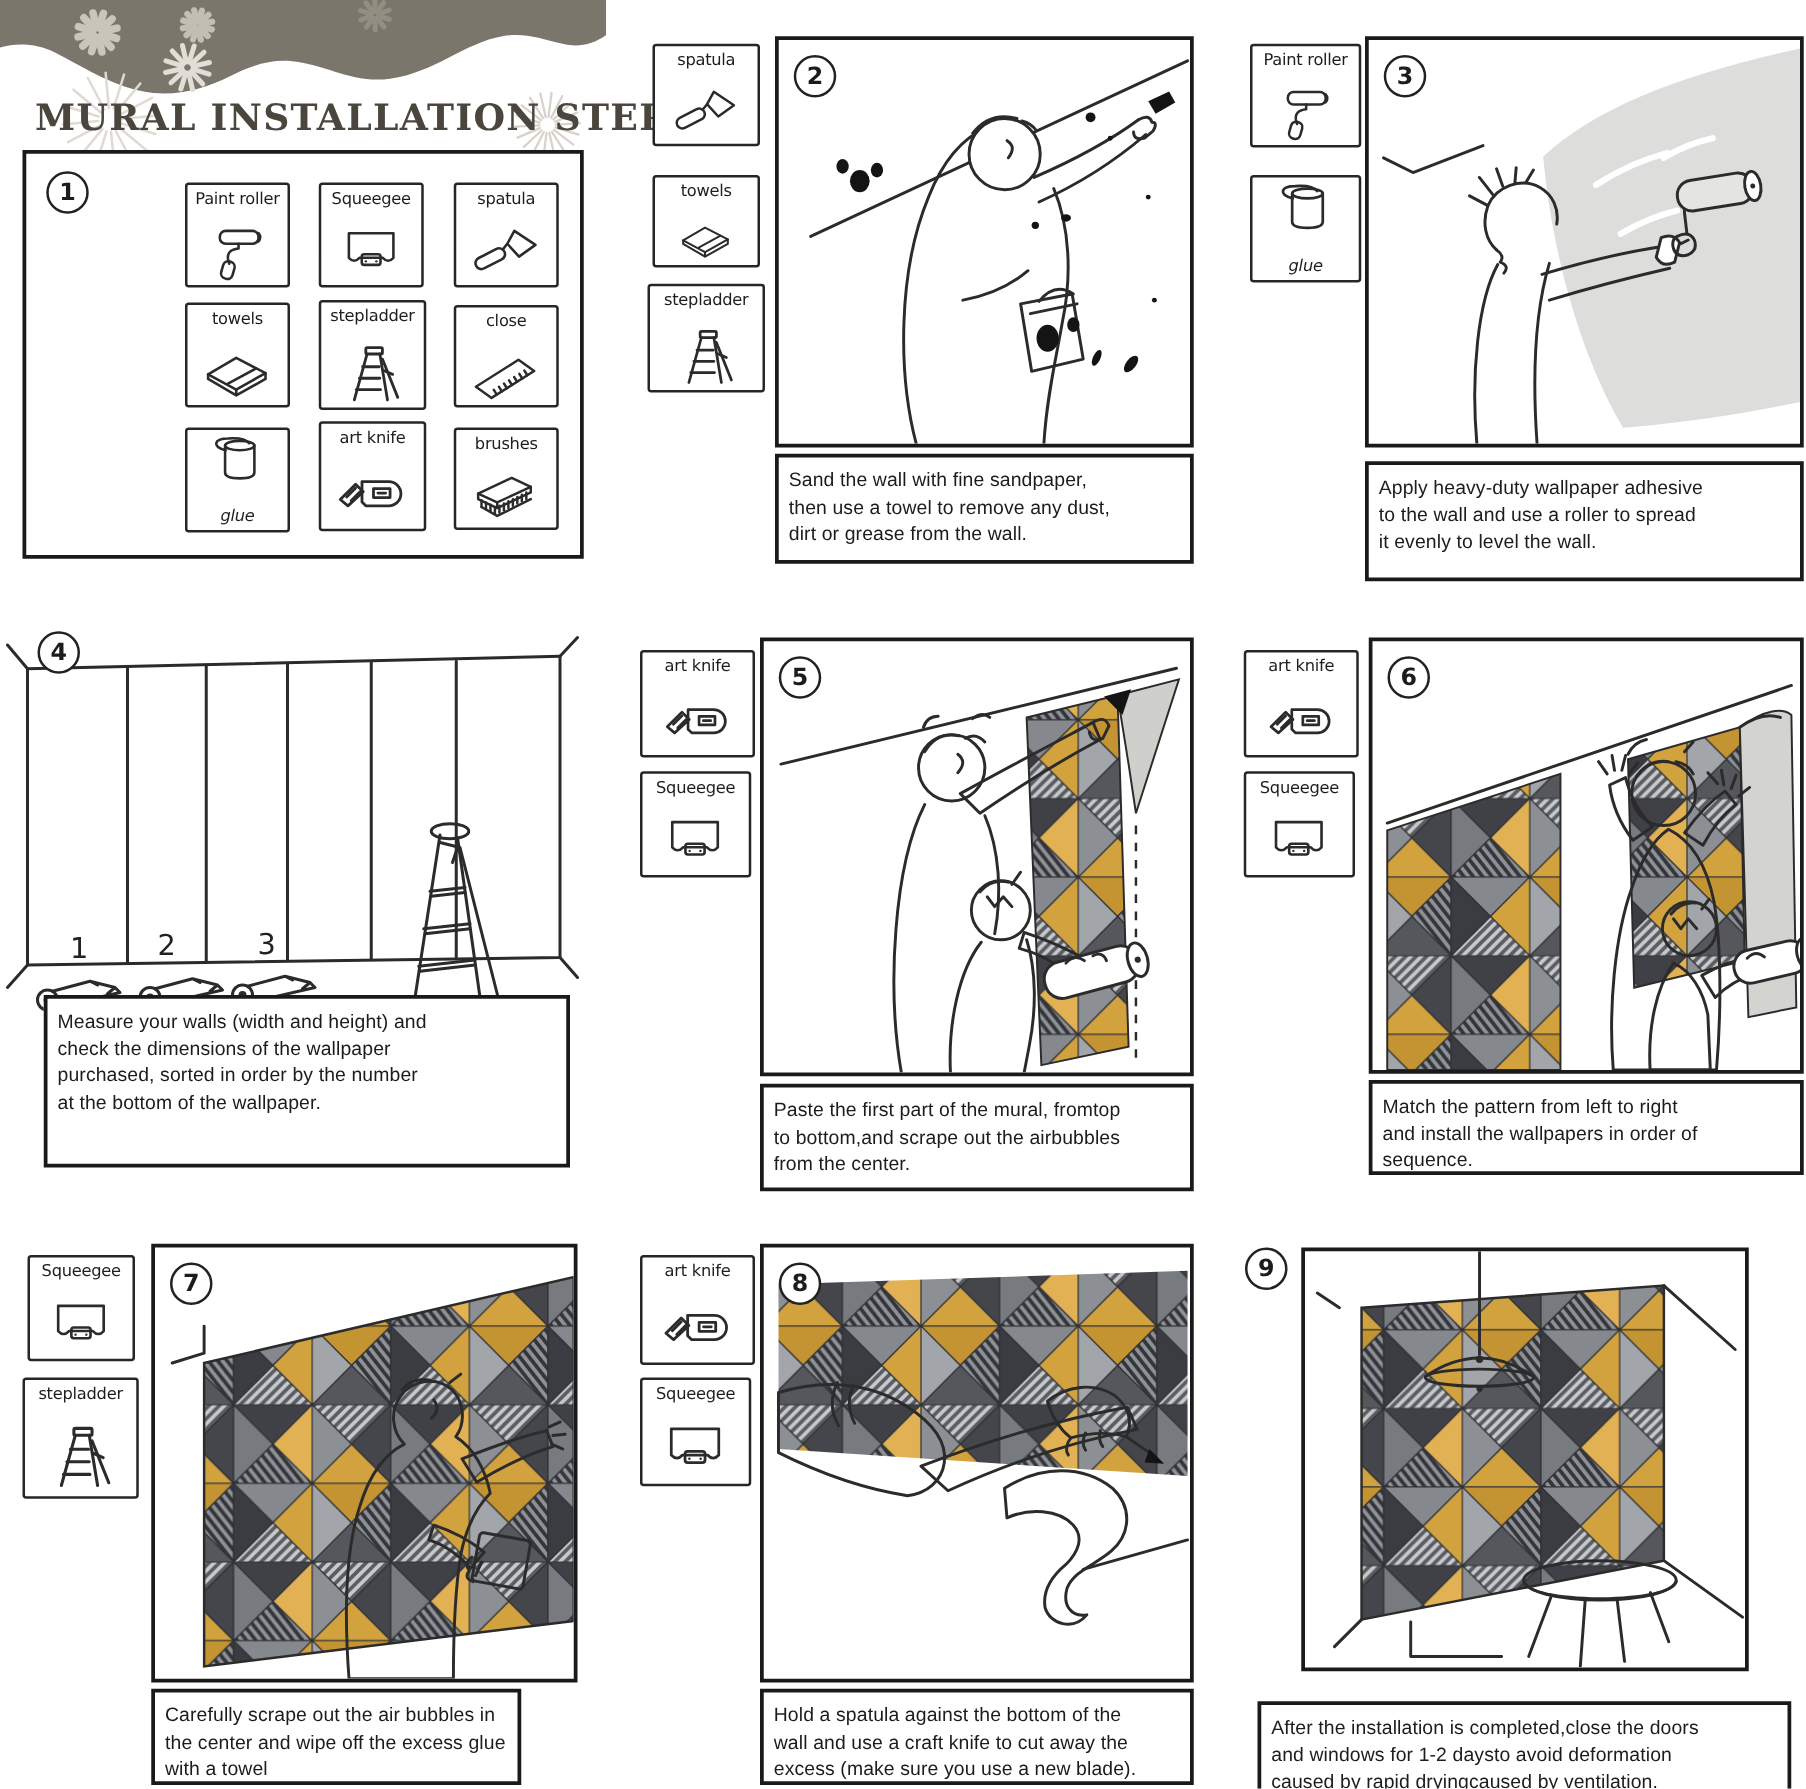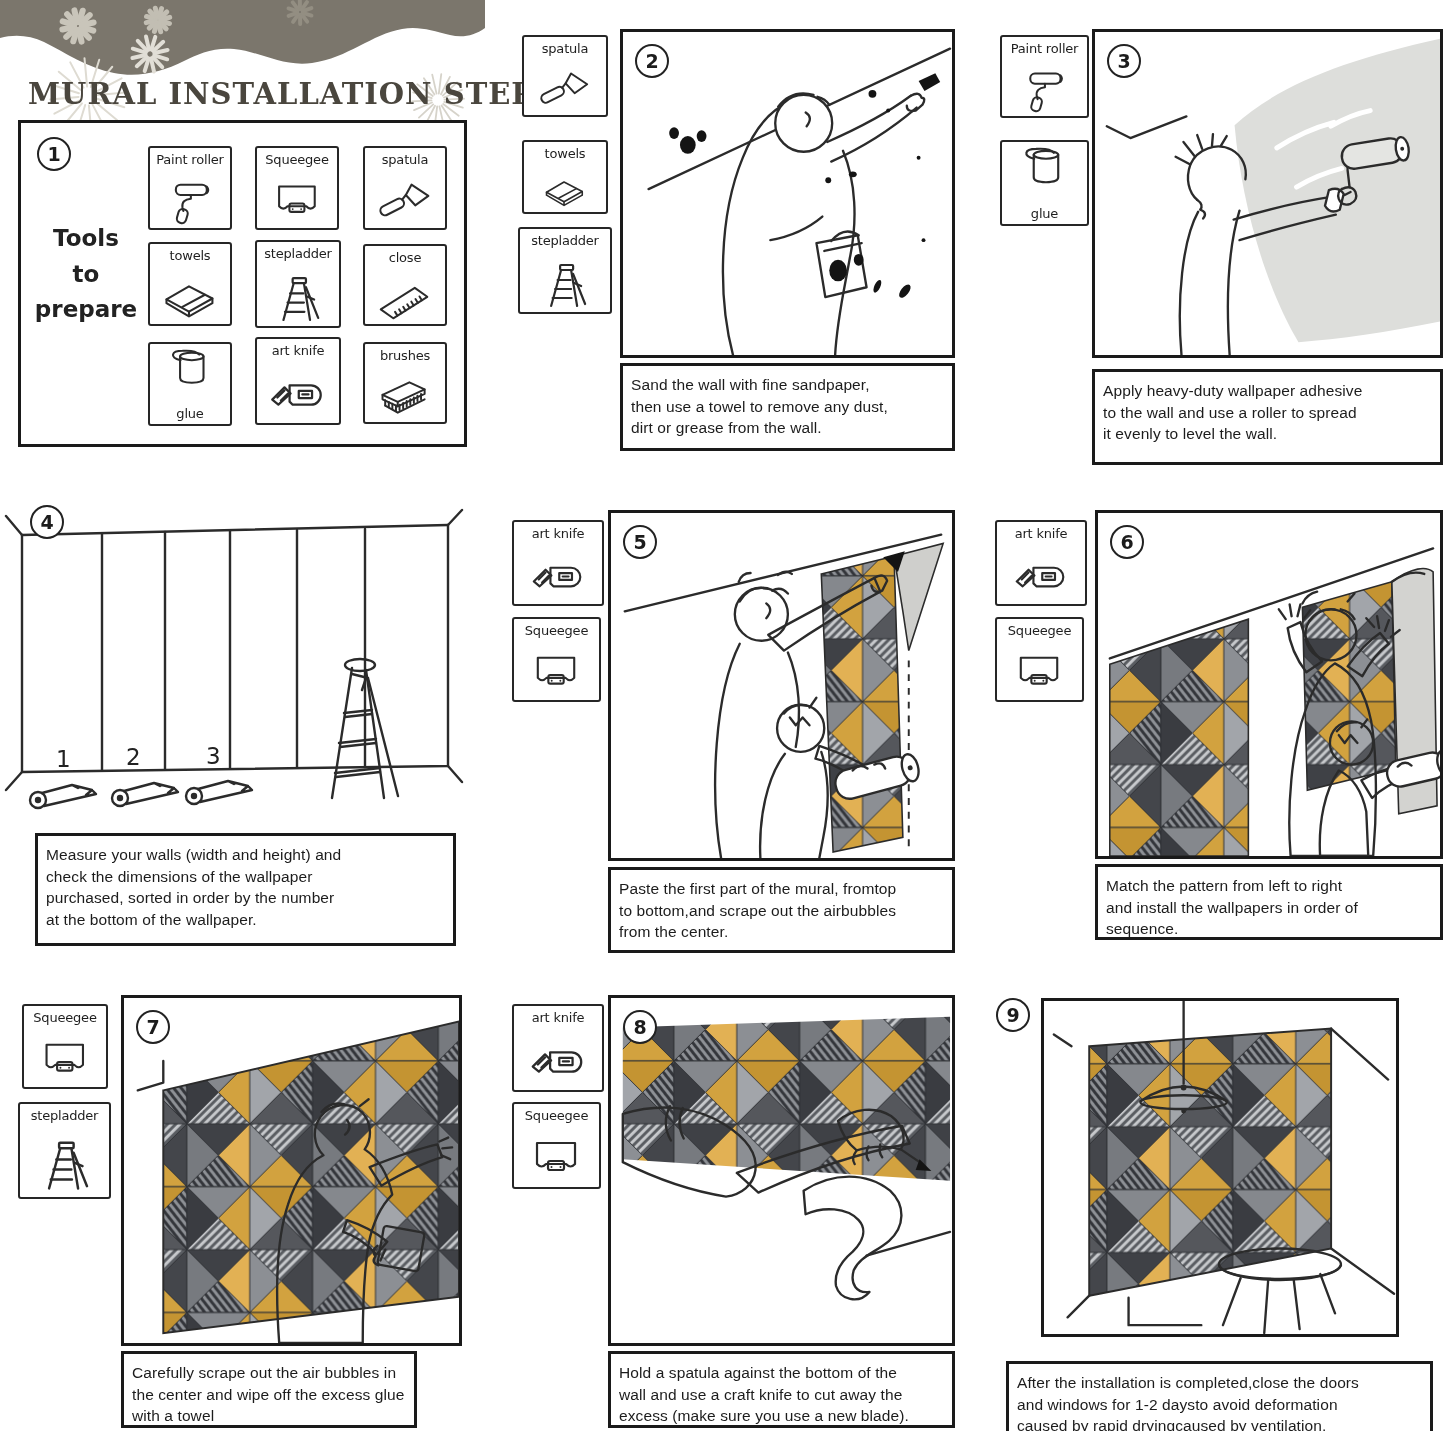--- a/index.html
+++ b/index.html
@@ -9,21 +9,21 @@
   .title{position:absolute;left:28px;top:58px;width:450px;white-space:nowrap;
          font-family:"DejaVu Serif",serif;font-weight:700;font-size:29px;
          letter-spacing:1px;color:#4a463e;}
   .panel{position:absolute;border:3px solid #1a1a1a;background:#fff;box-sizing:border-box;overflow:hidden;}
   .caption{position:absolute;border:3px solid #1a1a1a;background:#fff;box-sizing:border-box;
            font-size:15.5px;font-weight:400;line-height:1.4;padding:8px 8px;
            white-space:pre-line;letter-spacing:.1px;}
   .tool-box{position:absolute;border:2px solid #262626;border-radius:3px;background:#fff;
             box-sizing:border-box;display:flex;flex-direction:column;align-items:center;
             padding:4px 2px 3px;gap:13px;justify-content:space-between;}
-  .tool-box.label-bottom{flex-direction:column-reverse;}
+  .tool-box.label-bottom{flex-direction:column-reverse;font-style:italic;}
   .t-label{font-size:13px;font-family:"DejaVu Sans",sans-serif;color:#1e1e1e;white-space:nowrap;letter-spacing:-.2px;}
   .t-icon{flex:1;width:84%;min-height:0;display:flex;align-items:center;justify-content:center;}
   .t-icon svg{width:100%;height:100%;}
   .circ{position:absolute;width:30px;height:30px;border:2.5px solid #222;border-radius:50%;
         display:flex;align-items:center;justify-content:center;background:#fff;
         font-size:19px;font-weight:700;font-family:"DejaVu Sans",sans-serif;z-index:3;}
   .illus{position:absolute;left:0;top:0;width:100%;height:100%;}
   .sk{stroke:#2b2b2b;stroke-width:2.4;fill:none;stroke-linecap:round;stroke-linejoin:round;}
   .tools-heading{position:absolute;left:8px;top:98px;width:114px;text-align:center;
                  font-family:"DejaVu Sans",sans-serif;font-weight:700;font-size:23px;
@@ -151,23 +151,20 @@
         <line x1="298.20245689254256" y1="9.598159294034641" x2="292.80982757017017" y2="2.3926371761385603" stroke="#938e82" stroke-width="4" stroke-linecap="round"></line>
         <line x1="299.95752362326755" y1="9.000300722169023" x2="299.8300944930702" y2="0.0012028886760937496" stroke="#938e82" stroke-width="4" stroke-linecap="round"></line>
         <line x1="301.7288148861854" y1="9.548225318406326" x2="306.9152595447416" y2="2.192901273625303" stroke="#938e82" stroke-width="4" stroke-linecap="round"></line>
         <line x1="302.8397576228372" y1="11.03264451025596" x2="311.35903049134885" y2="8.13057804102384" stroke="#938e82" stroke-width="4" stroke-linecap="round"></line>
       </g>
   </svg>
   <h1 class="title">MURAL INSTALLATION STEPS</h1>
 
   <section class="panel" style="left:18px;top:120px;width:449px;height:327px;">
     <div class="circ" style="left:16px;top:14px;">1</div>
-    <div class="tools-heading">Tools
-to
-prepare</div>
     <div class="tool-box" style="left:127px;top:23px;width:84px;height:84px;">
       <div class="t-label">Paint roller</div>
       <div class="t-icon">
           <svg viewBox="0 0 64 48" fill="none" stroke="#2b2b2b" stroke-width="2.2" stroke-linecap="round" stroke-linejoin="round">
             <rect x="17" y="5" width="33" height="11" rx="5"></rect>
             <path d="M50 7 q3 3.5 0 7"></path>
             <path d="M33 16 v4 q-10 1 -9 9 l1 4"></path>
             <rect x="19" y="31" width="10" height="15" rx="4.5" transform="rotate(16 24 38)"></rect>
           </svg>
         </div>
@@ -406,21 +403,21 @@
       </g>
       <path d="M332 300 L352 170 M384 300 L366 172"></path>
       <ellipse cx="360" cy="167" rx="15" ry="6"></ellipse>
       <path d="M344 215 L372 212 M345 219 L372 216 M339 245 L376 241 M340 249 L376 245 M335 275 L380 270 M336 279 L380 274"></path>
       <path d="M368 180 L398 298 M366 180 L362 192 M352 176 L368 180"></path>
     </g>
   </svg>
   <span class="wallnum" style="left:56px;top:746px;">1</span>
   <span class="wallnum" style="left:126px;top:744px;">2</span>
   <span class="wallnum" style="left:206px;top:743px;">3</span>
-  <div class="caption" style="left:35px;top:833px;width:421px;height:113px;">Measure your walls (width and height) and
+  <div class="caption" style="left:35px;top:796px;width:421px;height:138px;">Measure your walls (width and height) and
 check the dimensions of the wallpaper
 purchased, sorted in order by the number
 at the bottom of the wallpaper.</div>
 
   <div class="tool-box" style="left:512px;top:520px;width:92px;height:86px;">
     <div class="t-label">art knife</div>
     <div class="t-icon">
         <svg viewBox="0 0 64 48" fill="none" stroke="#2b2b2b" stroke-width="2.2" stroke-linecap="round" stroke-linejoin="round">
           <path d="M7 28 L19 16 L25 22 L13 33 Z"></path>
           <path d="M12 26 l7 -7 M15.5 29 l7 -7"></path>

